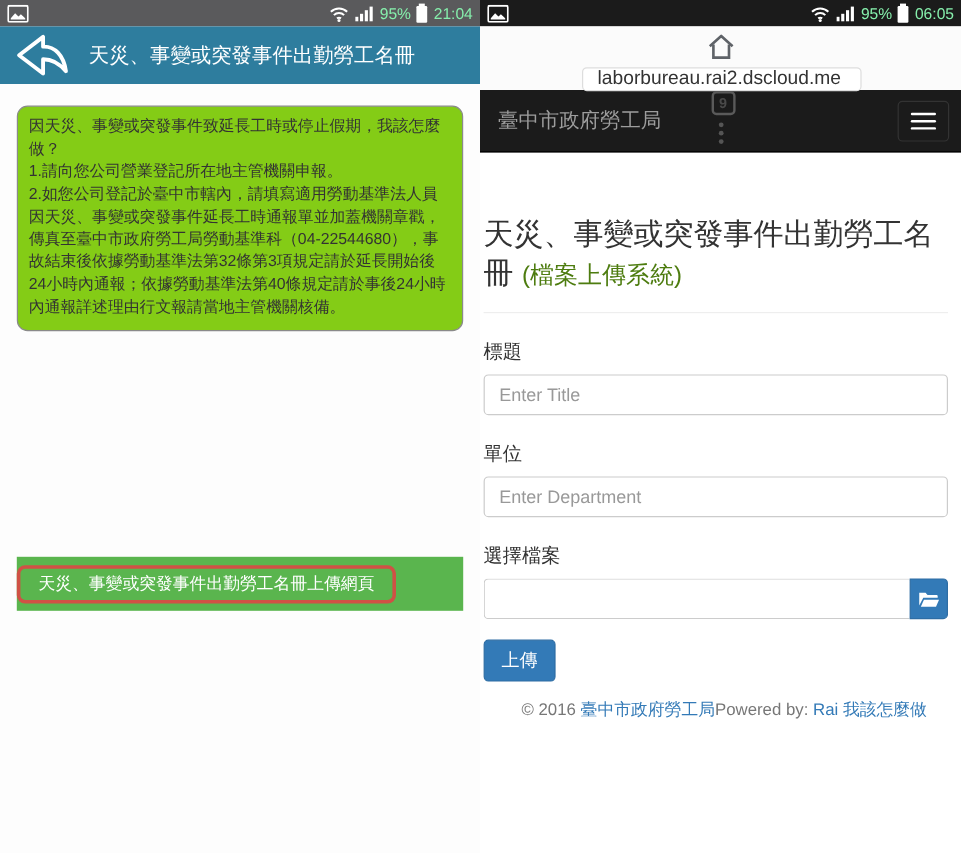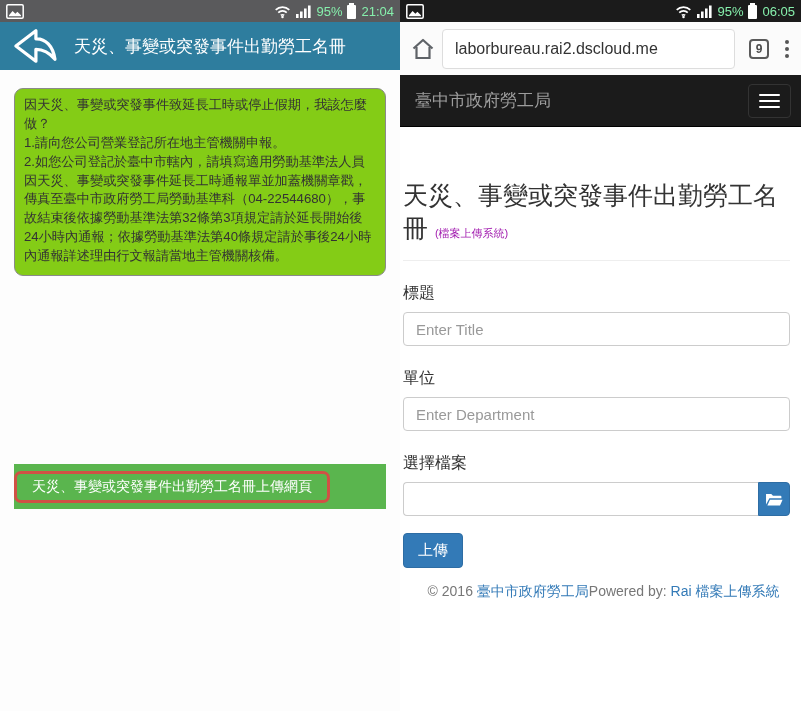--- a/index.html
+++ b/index.html
@@ -19,38 +19,38 @@
   .battery::before{content:'';position:absolute;top:-2px;left:2px;width:5px;height:2px;background:#fff;}
 
   
   .app-header{height:48px;background:#2e7d9e;display:flex;align-items:center;padding:0 10px;gap:16px;}
   .app-title{color:#ffffff;font-size:17px;white-space:nowrap;}
   .notice{margin:18px 14px 0;border:1px solid #8a8a8a;border-radius:9px;padding:7px 9px 9px;font-size:13.2px;line-height:1.43;color:#333;white-space:pre-line;background:#84cc16;}
   .banner{position:absolute;left:14px;right:14px;top:464px;height:45px;background:#5ab54e;display:flex;align-items:center;justify-content:flex-start;cursor:pointer;}
   .banner-inner{border:3px solid #d05145;border-radius:7px;color:#fff;font-size:14px;padding:4px 15px;white-space:nowrap;}
 
   
-  .browser-bar{height:53px;background:#fbfbfb;display:flex;align-items:center;padding:0 6px;}
+  .browser-bar{height:53px;background:#fbfbfb;display:flex;align-items:center;padding:0 6px;flex-direction:column;}
   .home-btn{width:34px;height:34px;display:flex;align-items:center;justify-content:center;flex:0 0 auto;}
   .url-box{flex:1;height:40px;background:#fff;border:1px solid #ddd;border-radius:4px;display:flex;align-items:center;padding:0 4px;margin-left:2px;}
   .url-box input{border:none;outline:none;width:100%;font-size:16px;color:#333;font-family:"Liberation Sans",sans-serif;background:transparent;padding:0 8px;}
   .tab-btn{width:20px;height:20px;border:2px solid #5a5a5a;border-radius:4px;display:flex;align-items:center;justify-content:center;font-size:12px;font-weight:bold;color:#4a4a4a;margin:0 10px 0 14px;cursor:pointer;flex:0 0 auto;}
   .kebab{display:flex;flex-direction:column;gap:3px;padding:6px;cursor:pointer;flex:0 0 auto;}
   .kebab i{width:4px;height:4px;border-radius:50%;background:#555;}
 
   .navbar{height:52px;background:#1b1b1b;border-bottom:1px solid #000;display:flex;align-items:center;justify-content:space-between;padding:0 10px 0 15px;}
   .brand{color:#9d9d9d;font-size:17px;}
   .nav-toggle{border:1px solid #333;border-radius:4px;background:transparent;padding:9px 10px;display:flex;flex-direction:column;gap:4px;cursor:pointer;}
   .nav-toggle i{display:block;width:21px;height:2px;background:#fff;border-radius:1px;}
 
   
   .content{padding:0 11px 0 3px;}
   .page-header{margin:52px 0 0;padding-bottom:16px;border-bottom:1px solid #eee;}
   .page-header h2{margin:0;font-weight:400;font-size:25px;line-height:1.3;color:#333;}
-  .page-header .sub{font-size:11px;color:#a21caf;}
+  .page-header .sub{font-size:20px;color:#4d7c0f;}
   .form-group{margin-top:22px;}
   .ctl-label{display:block;font-size:16px;color:#333;margin-bottom:8px;font-weight:400;}
   .form-control{display:block;width:100%;height:34px;border:1px solid #ccc;border-radius:4px;padding:6px 12px;font-size:15px;color:#555;background:#fff;outline:none;font-family:"Liberation Sans",sans-serif;}
   .form-control::placeholder{color:#999;opacity:1;}
   .input-group{display:flex;}
   .input-group .form-control{flex:1;border-radius:4px 0 0 4px;border-right:none;}
   .file-btn{width:32px;height:34px;background:#337ab7;border:1px solid #2e6da4;border-radius:0 4px 4px 0;display:flex;align-items:center;justify-content:center;cursor:pointer;padding:0;}
   .upload-btn{margin-top:17px;background:#337ab7;border:1px solid #2e6da4;color:#fff;font-size:15px;padding:7px 14px;border-radius:4px;cursor:pointer;font-family:"Liberation Sans",sans-serif;}
   .site-footer{display:flex;justify-content:center;margin-top:15px;padding-left:14px;font-size:14px;color:#777;}
   .site-footer a{color:#337ab7;text-decoration:none;cursor:pointer;}
@@ -178,19 +178,19 @@
                 </svg>
             </button>
           </div>
         </div>
 
         <button class="upload-btn" type="button">上傳</button>
       </form>
 
       <div class="site-footer">
         <span><span>© 2016 </span><a>臺中市政府勞工局</a></span>
-        <span><span>Powered by: </span><a>Rai 檔案上傳系統</a></span>
+        <span><span>Powered by: </span><a>Rai 我該怎麼做</a></span>
       </div>
 
     </div>
 
   </section>
 </div>
 
 </body></html>

